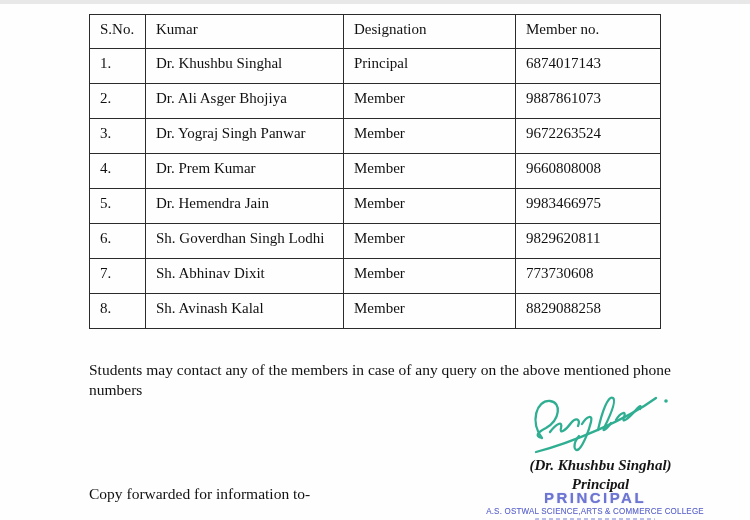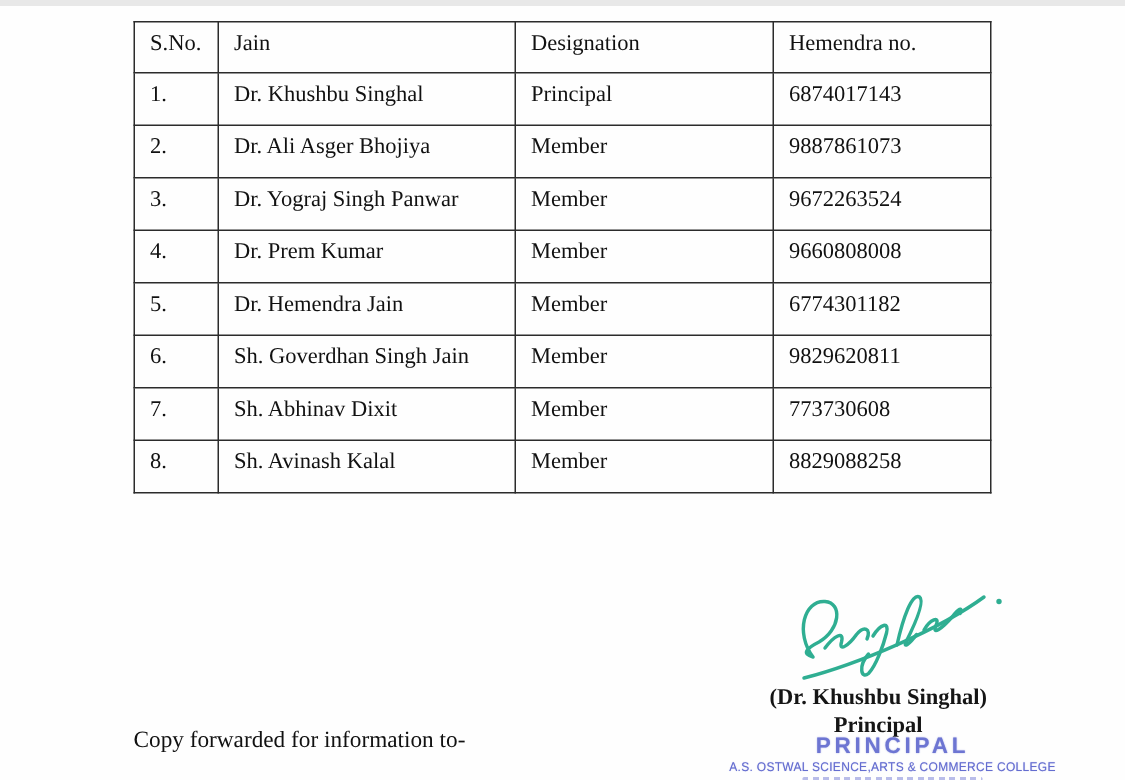--- a/index.html
+++ b/index.html
@@ -47,26 +47,27 @@
     position:absolute; left:89px; top:481px;
     font-size:15.5px;
   }
 
   
   .signature-svg {
     position:absolute; left:526px; top:384px;
     width:150px; height:72px;
   }
   .sign-block {
-    position:absolute; left:493px; top:452px; width:185px;
+    position:absolute; left:508px; top:452px; width:185px;
     text-align:center;
     font-weight:bold;
     font-size:15px;
     line-height:1.2;
     color:#151515;
+    font-style:italic;
   }
   .sign-block .sig-title { margin-top:1px; }
 
   
   .stamp {
     position:absolute; left:480px; top:485px; width:230px;
     text-align:center;
     font-family:"Liberation Sans", sans-serif;
     color:#4a54c8;
     user-select:none;
@@ -101,23 +102,23 @@
   <table class="committee">
     <colgroup>
       <col class="c-sno">
         <col class="c-name">
         <col class="c-des">
         <col class="c-con">
     </colgroup>
     <thead>
       <tr>
         <th>S.No.</th>
-        <th>Jain</th>
+        <th>Kumar</th>
         <th>Designation</th>
-        <th>Hemendra no.</th>
+        <th>Member no.</th>
       </tr>
     </thead>
     <tbody>
       <tr>
         <td>1.</td>
         <td>Dr. Khushbu Singhal</td>
         <td>Principal</td>
         <td>6874017143</td>
       </tr>
       <tr>
@@ -135,43 +136,44 @@
       <tr>
         <td>4.</td>
         <td>Dr. Prem Kumar</td>
         <td>Member</td>
         <td>9660808008</td>
       </tr>
       <tr>
         <td>5.</td>
         <td>Dr. Hemendra Jain</td>
         <td>Member</td>
-        <td>6774301182</td>
+        <td>9983466975</td>
       </tr>
       <tr>
         <td>6.</td>
-        <td>Sh. Goverdhan Singh Jain</td>
+        <td>Sh. Goverdhan Singh Lodhi</td>
         <td>Member</td>
         <td>9829620811</td>
       </tr>
       <tr>
         <td>7.</td>
         <td>Sh. Abhinav Dixit</td>
         <td>Member</td>
         <td>773730608</td>
       </tr>
       <tr>
         <td>8.</td>
         <td>Sh. Avinash Kalal</td>
         <td>Member</td>
         <td>8829088258</td>
       </tr>
     </tbody>
   </table>
 
+  <p class="note">Students may contact any of the members in case of any query on the above mentioned phone numbers</p>
 
   <svg class="signature-svg" viewBox="0 0 150 72" fill="none" stroke="#2fae92" stroke-width="2.3" stroke-linecap="round" stroke-linejoin="round">
 
     <path d="M16,50 C4,34 10,12 24,13 C36,14 34,32 20,40 C12,44 8,48 16,50"></path>
 
     <path d="M24,44 C30,36 37,32 35,40 C33,47 40,42 45,35 C50,29 55,31 52,38"></path>
 
     <path d="M56,36 C61,28 67,26 65,34 C63,42 58,56 53,61 C48,65 46,56 53,48"></path>
 
     <path d="M72,42 C76,24 82,7 87,10 C91,13 83,30 78,40 C76,44 80,42 85,35"></path>

